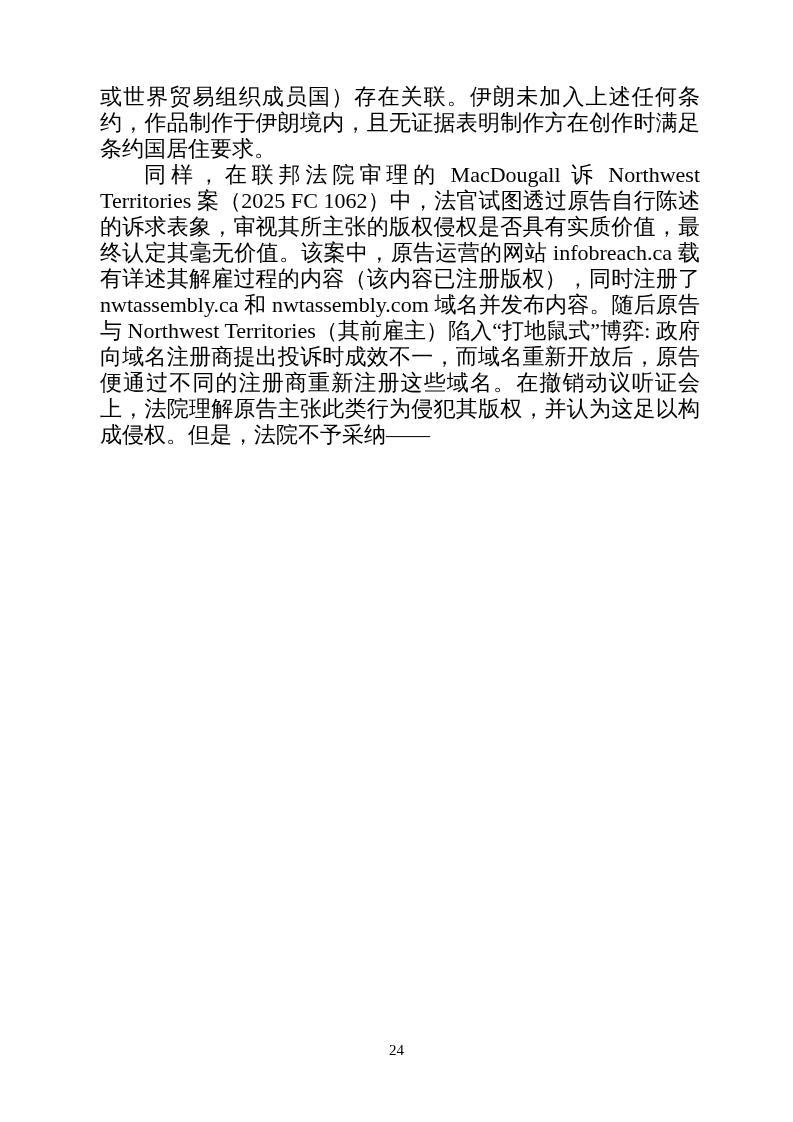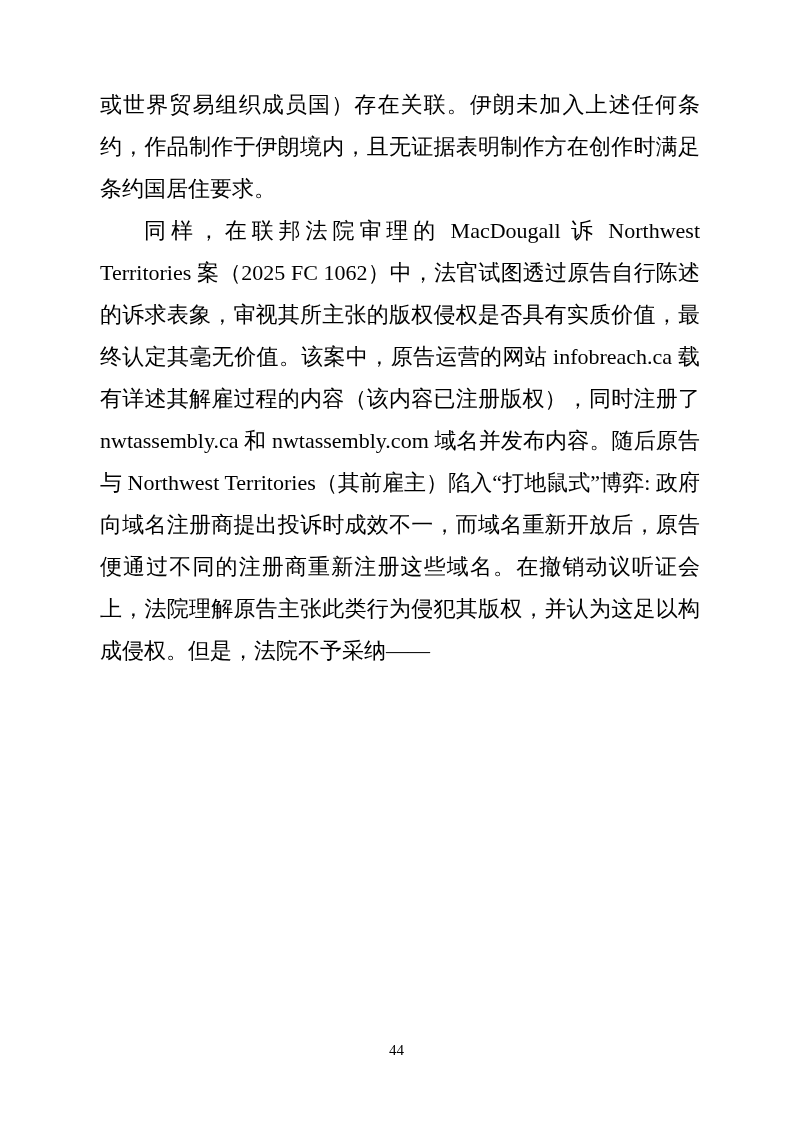--- a/index.html
+++ b/index.html
@@ -22,21 +22,21 @@
     width: 793px;
     height: 1122px;
     background: #ffffff;
   }
   .content {
     position: absolute;
     left: 100px;
     top: 84px;
     width: 600px;
     font-size: 22px;
-    line-height: 42px;
+    line-height: 26px;
     text-align: justify;
     text-justify: inter-ideograph;
     word-break: normal;
     overflow-wrap: break-word;
   }
   .para {
     margin: 0;
     padding: 0;
   }
   .para.indent {
@@ -54,14 +54,14 @@
   }
 </style>
 </head>
 <body>
 
 <div class="page">
   <div class="content">
       <p class="para">或世界贸易组织成员国）存在关联。伊朗未加入上述任何条约，作品制作于伊朗境内，且无证据表明制作方在创作时满足条约国居住要求。</p>
       <p class="para indent">同样，在联邦法院审理的 MacDougall 诉 Northwest Territories 案（2025 FC 1062）中，法官试图透过原告自行陈述的诉求表象，审视其所主张的版权侵权是否具有实质价值，最终认定其毫无价值。该案中，原告运营的网站 infobreach.ca 载有详述其解雇过程的内容（该内容已注册版权），同时注册了 nwtassembly.ca 和 nwtassembly.com 域名并发布内容。随后原告与 Northwest Territories（其前雇主）陷入“打地鼠式”博弈: 政府向域名注册商提出投诉时成效不一，而域名重新开放后，原告便通过不同的注册商重新注册这些域名。在撤销动议听证会上，法院理解原告主张此类行为侵犯其版权，并认为这足以构成侵权。但是，法院不予采纳——</p>
     </div>
-  <div class="page-number">44</div>
+  <div class="page-number">24</div>
 </div>
 
 </body></html>

